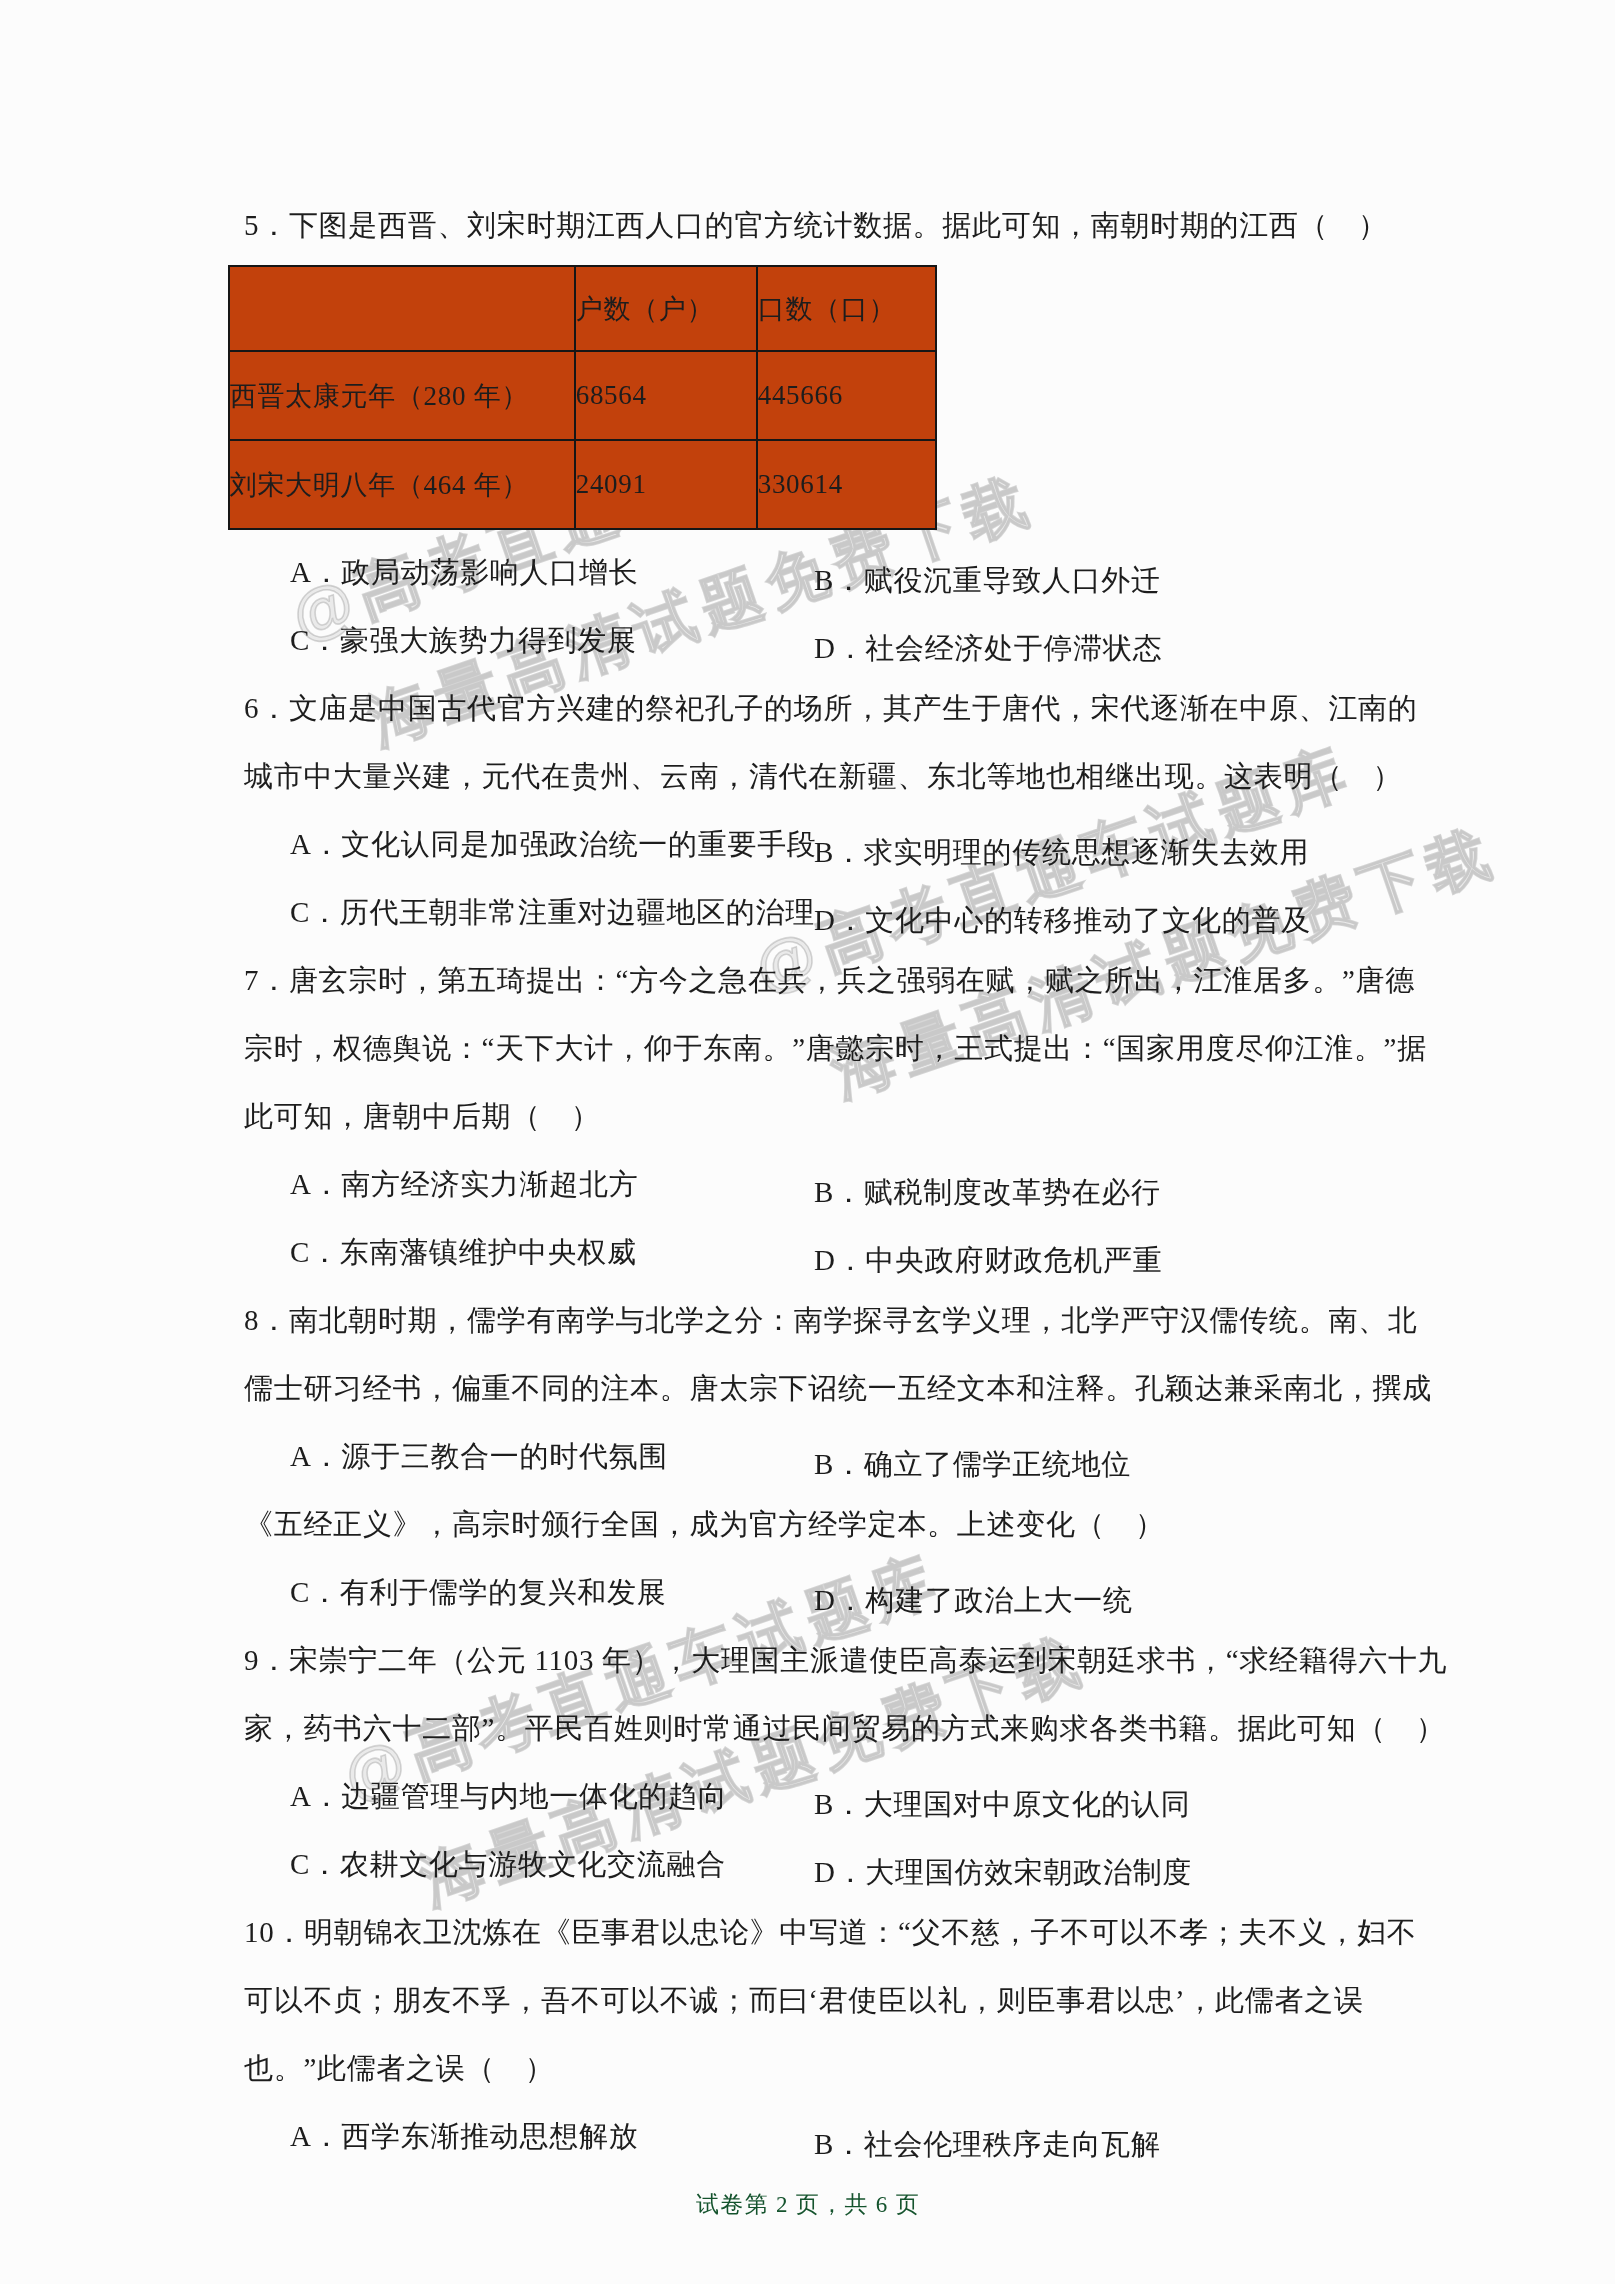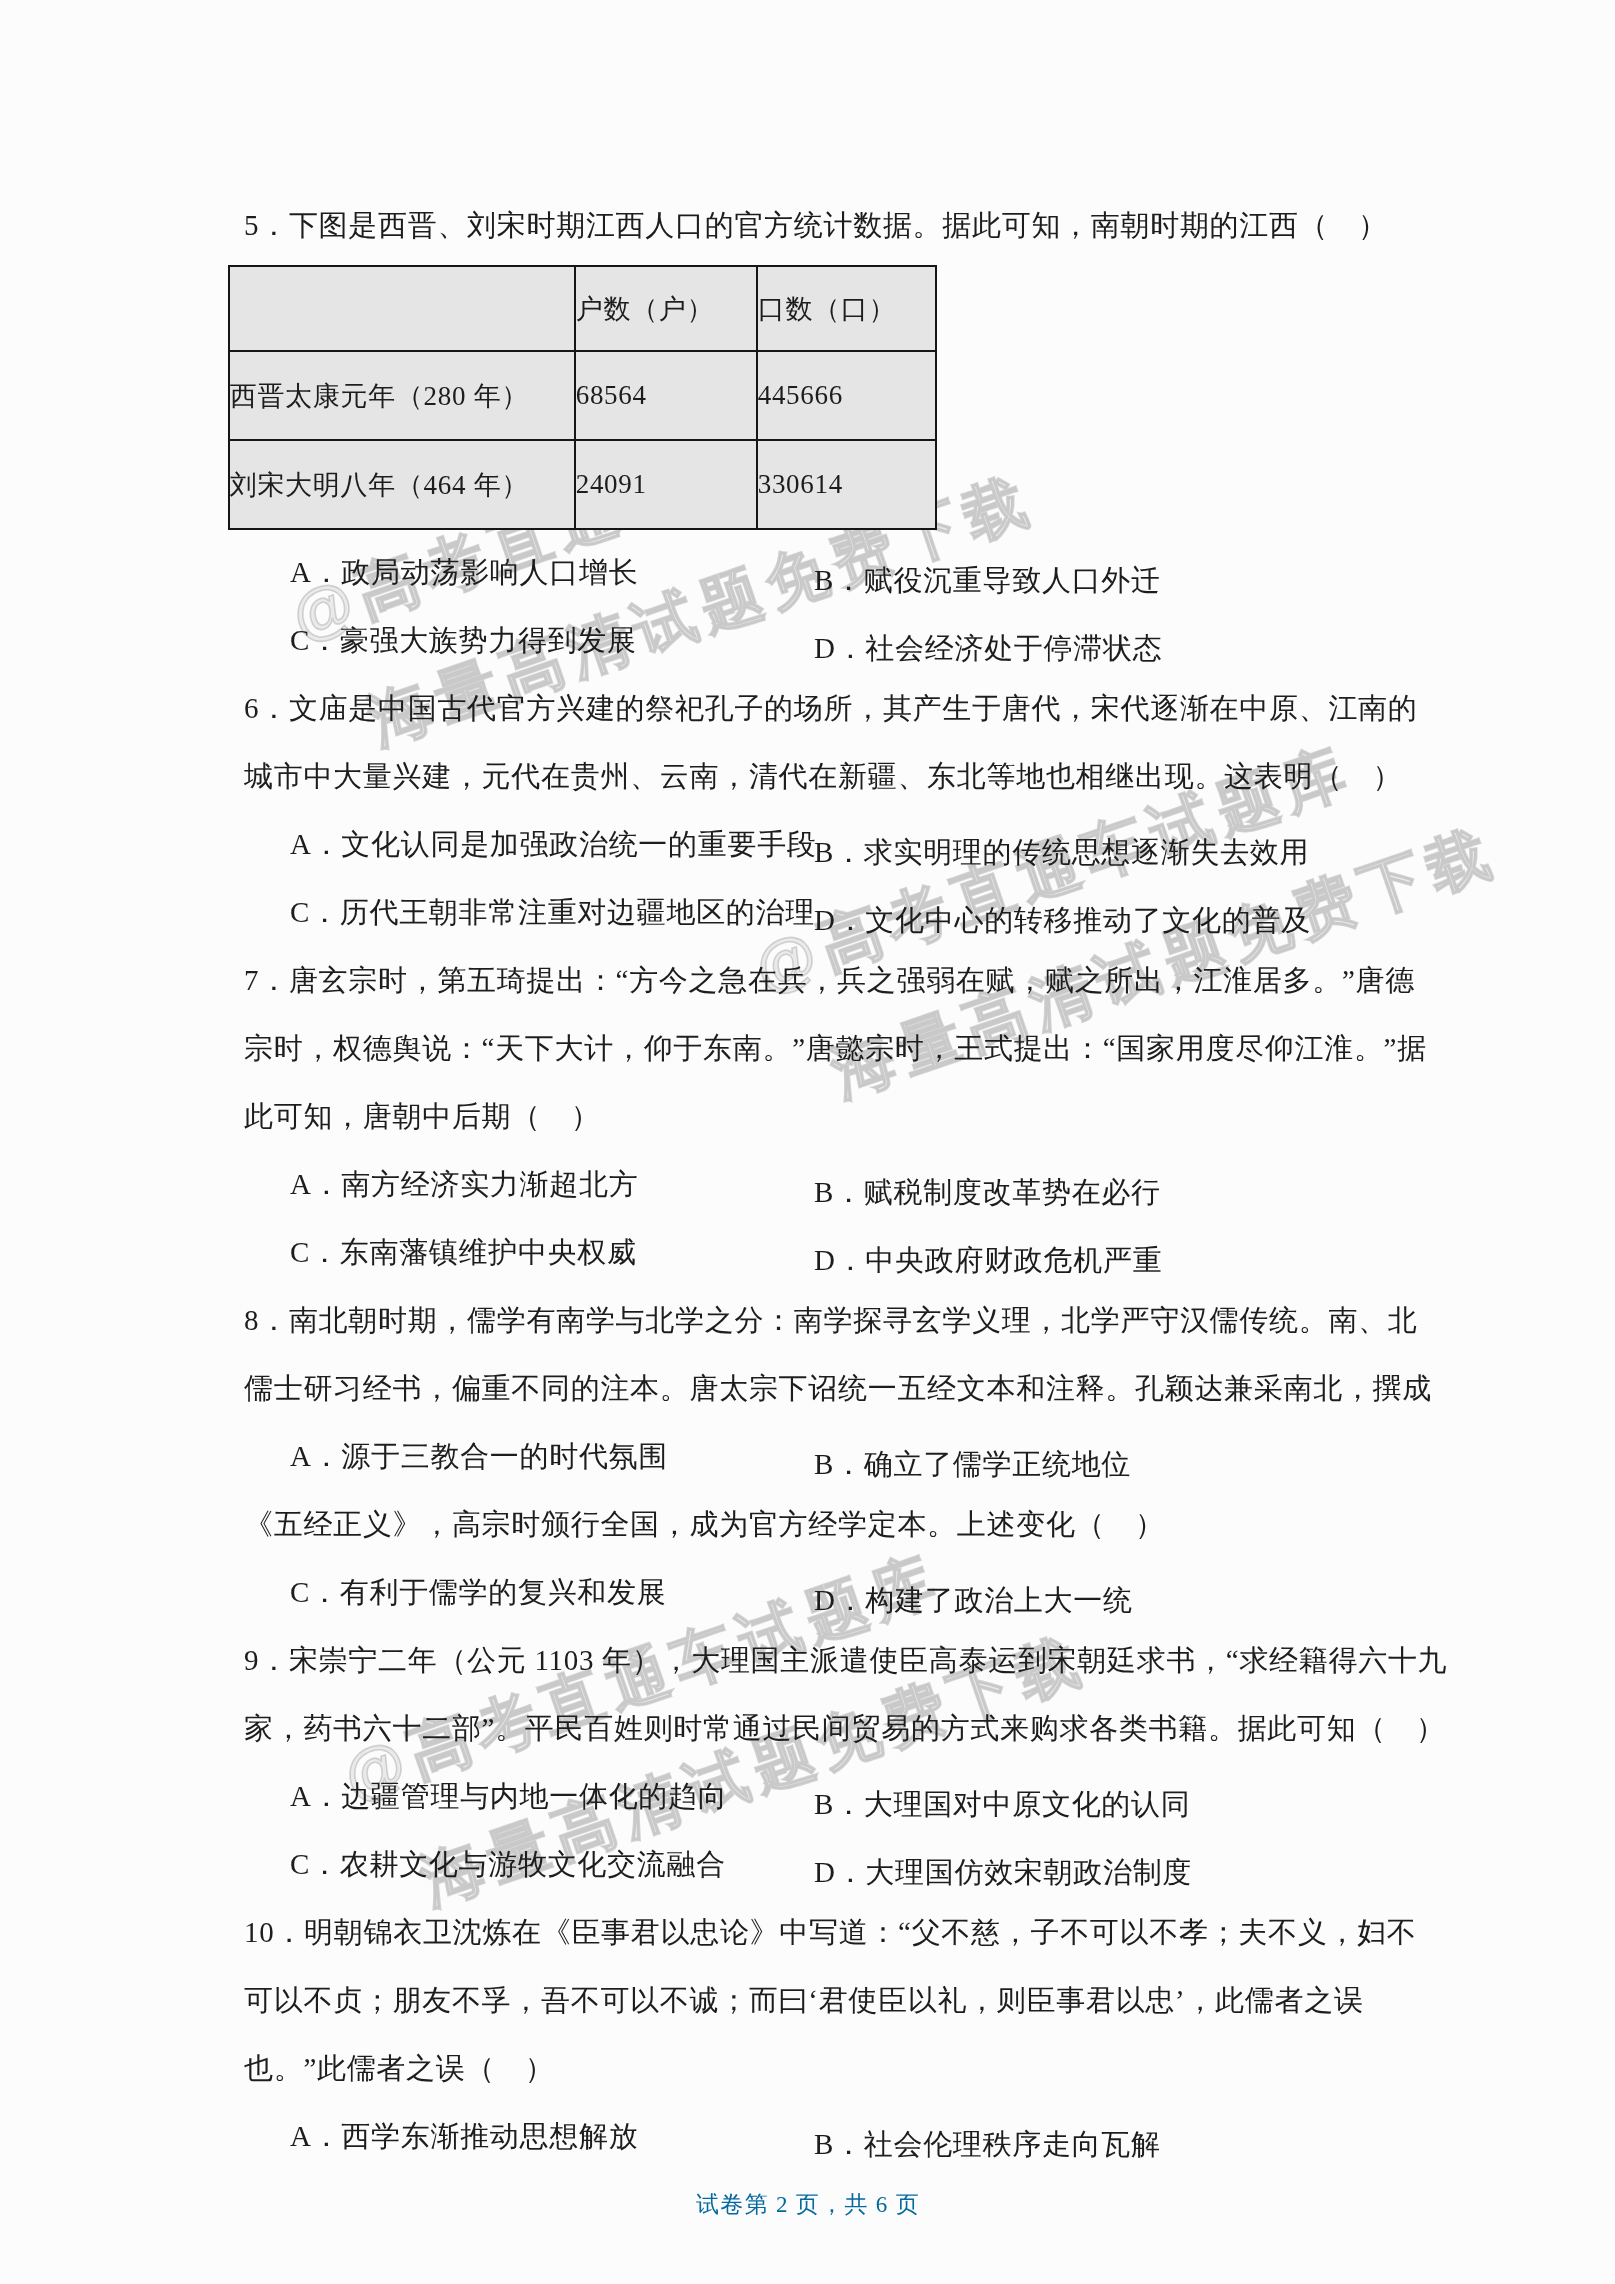--- a/index.html
+++ b/index.html
@@ -34,35 +34,35 @@
     border-collapse:collapse;
     margin:5.2px 0 9px -16.3px;
     table-layout:fixed;
   }
   table.qtable td {
     border:2.6px solid #161616;
     font-size:27px;
     letter-spacing:0.7px;
     padding:0;
     vertical-align:middle;
-    background:#e5e5e5;
+    background:#c2410c;
   }
   td.c0 { width:344px; padding-left:23.5px;margin-left:40px; }
   td.c1 { width:180px; padding-left:27px; }
   td.c2 { width:177px; padding-left:27px; }
   tr.thead td { height:83px; }
   tr.trow  td { height:87px; }
 
   .footer {
     position:absolute;
     left:0; right:0; top:2189px;
     text-align:center;
     font-size:23px;
     letter-spacing:1.3px;
-    color:#0369a1;
+    color:#14532d;
   }
 
   .wm {
     position:absolute;
     transform:rotate(-19deg);
     transform-origin:left top;
     font-family:"Liberation Sans","DejaVu Sans",sans-serif;
     font-weight:700;
     font-size:62px;
     letter-spacing:7.8px;

